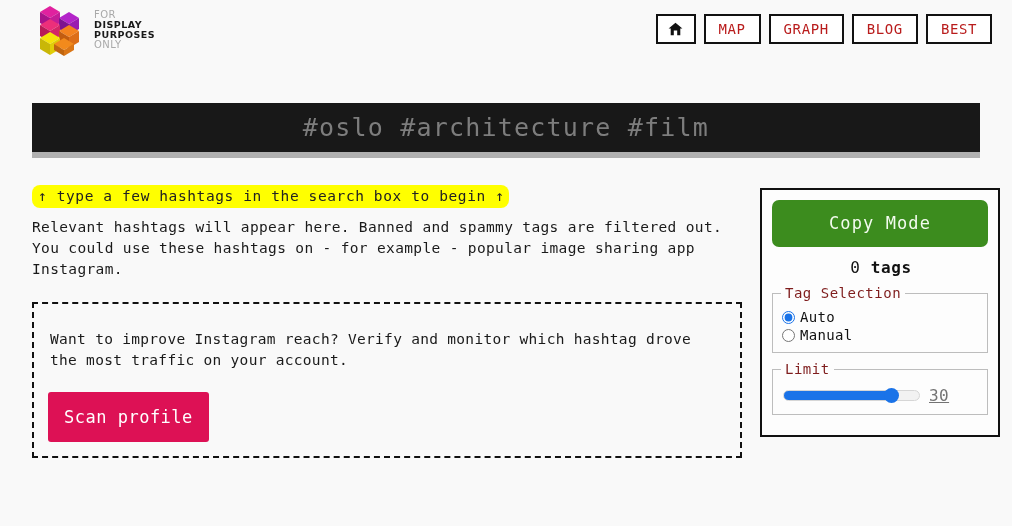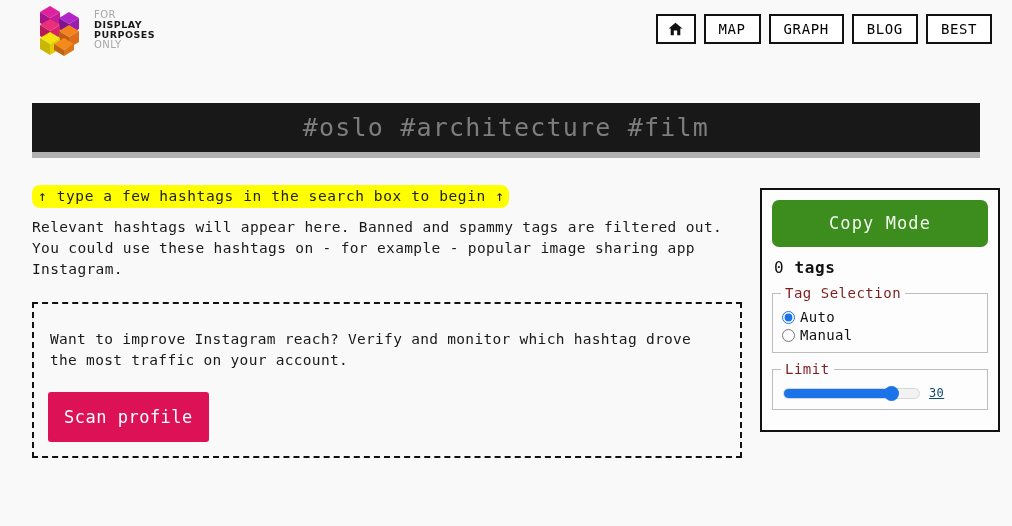--- a/index.html
+++ b/index.html
@@ -55,21 +55,21 @@
   .nav {
     position: absolute;
     right: 20px;
     top: 14px;
     display: flex;
     gap: 8px;
   }
   .nav-btn {
     border: 2px solid #111;
     background: #ffffff;
-    color: #000000;
+    color: #b91c1c;
     font-family: "DejaVu Sans Mono", "Liberation Mono", monospace;
     font-size: 14px;
     letter-spacing: 0.6px;
     padding: 5px 13px 6px 13px;
     cursor: pointer;
     line-height: 1;
     min-height: 30px;
     display: flex;
     align-items: center;
     justify-content: center;
@@ -210,20 +210,21 @@
     font-size: 17px;
     letter-spacing: 1.1px;
     padding: 13px 0 14px 0;
     cursor: pointer;
   }
   .tag-count {
     margin: 11px 0 8px 2px;
     font-size: 16px;
     color: #111;
     letter-spacing: 0.6px;
+    text-align: center;
   }
   .tag-count b { font-weight: 700; }
 
   fieldset.group {
     border: 1px solid #bdbdbd;
     margin: 0 0 8px 0;
     padding: 6px 8px 8px 8px;
   }
   fieldset.group legend {
     font-size: 14px;
@@ -281,22 +282,22 @@
     background: #1a73e8;
     margin-top: -3px;
   }
   input[type=range].limit-slider::-moz-range-thumb {
     width: 15px; height: 15px;
     border: none;
     border-radius: 50%;
     background: #1a73e8;
   }
   .limit-value {
-    font-size: 12px;
-    color: #0c4a6e;
+    font-size: 16px;
+    color: #737373;
     letter-spacing: 0.4px;
     text-decoration: underline;
   }
 </style>
 </head>
 <body>
 
 <div class="topbar">
 
   <div class="logo">

